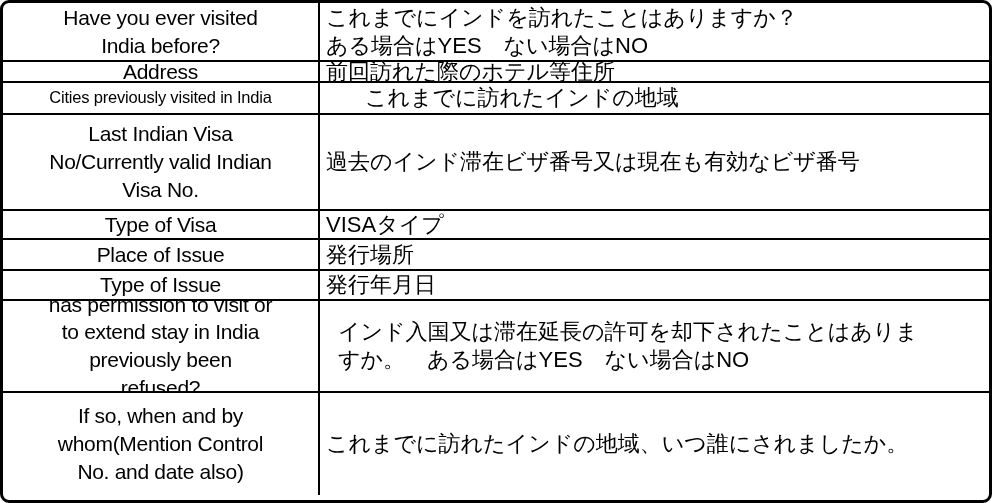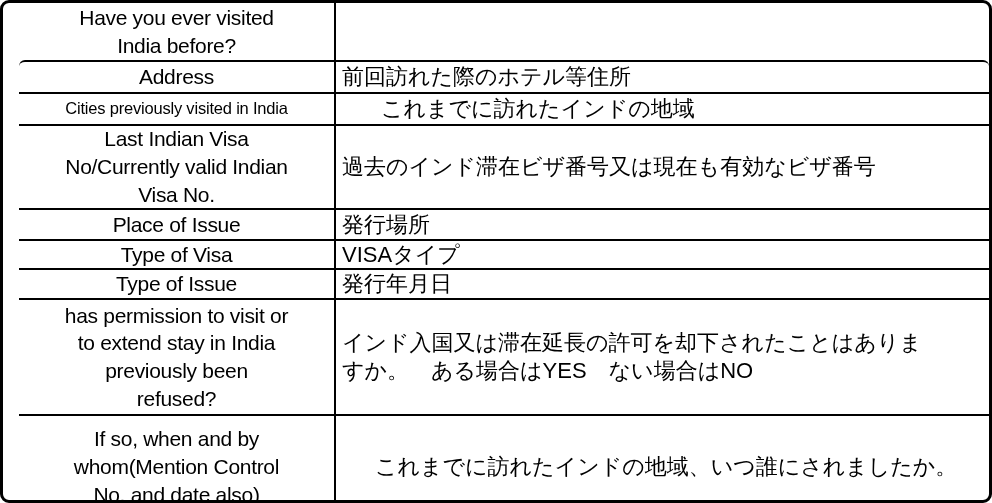--- a/index.html
+++ b/index.html
@@ -15,21 +15,20 @@
     border-radius: 9px;
     overflow: hidden;
     background: #ffffff;
     color: #000000;
     font-family: "Liberation Sans", sans-serif;
   }
   .row {
     display: grid;
     grid-template-columns: 317px 1fr;
     box-sizing: border-box;
-    margin-left: 16px;
   }
   .row + .row {
     border-top: 2px solid #000000;
   }
   .cell {
     box-sizing: border-box;
     display: flex;
     flex-direction: column;
     justify-content: center;
     white-space: pre-line;
@@ -46,65 +45,67 @@
   }
   .ja {
     align-items: flex-start;
     text-align: left;
     font-size: 22px;
     line-height: 1.26;
     padding-left: 6px;
     padding-right: 4px;
   }
   .r1 { height: 57px; }
-  .r2 { height: 32px; border-radius: 6px; }
+  .r2 { height: 21px; }
   .r3 { height: 32px; gap: 39px; }
-  .r4 { height: 84px; }
+  .r4 { height: 96px; }
   .r5 { height: 29px; }
   .r6 { height: 31px; }
   .r7 { height: 30px; }
-  .r8 { height: 116px; }
-  .r9 { height: 104px; gap: 33px; }
+  .r8 { height: 92px; gap: 12px; }
+  .r9 { height: 104px; }
   .r3 .en { font-size: 16.5px; letter-spacing: -0.2px; }
 </style>
 </head>
 <body>
 
 <div class="doc">
 
   <div class="row r1">
     <div class="cell en">Have you ever visited
 India before?</div>
+    <div class="cell ja">これまでにインドを訪れたことはありますか？
+ある場合はYES　ない場合はNO</div>
   </div>
 
   <div class="row r2">
     <div class="cell en">Address</div>
     <div class="cell ja">前回訪れた際のホテル等住所</div>
   </div>
 
   <div class="row r3">
     <div class="cell en">Cities previously visited in India</div>
     <div class="cell ja">これまでに訪れたインドの地域</div>
   </div>
 
   <div class="row r4">
     <div class="cell en">Last Indian Visa
 No/Currently valid Indian
 Visa No.</div>
     <div class="cell ja">過去のインド滞在ビザ番号又は現在も有効なビザ番号</div>
   </div>
 
+  <div class="row r5">
+    <div class="cell en">Type of Visa</div>
+    <div class="cell ja">VISAタイプ</div>
+  </div>
+
   <div class="row r6">
     <div class="cell en">Place of Issue</div>
     <div class="cell ja">発行場所</div>
-  </div>
-
-  <div class="row r5">
-    <div class="cell en">Type of Visa</div>
-    <div class="cell ja">VISAタイプ</div>
   </div>
 
   <div class="row r7">
     <div class="cell en">Type of Issue</div>
     <div class="cell ja">発行年月日</div>
   </div>
 
   <div class="row r8">
     <div class="cell en">has permission to visit or
 to extend stay in India

